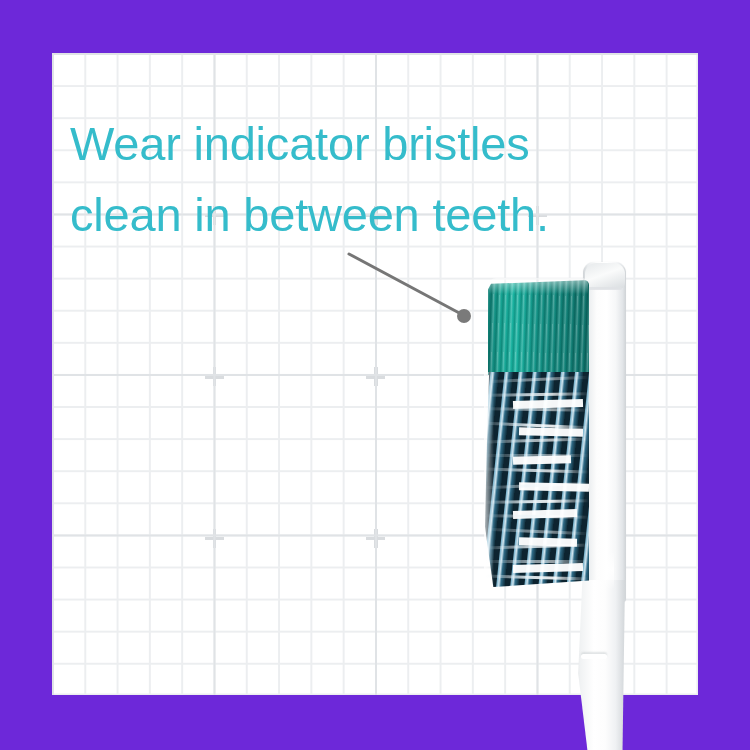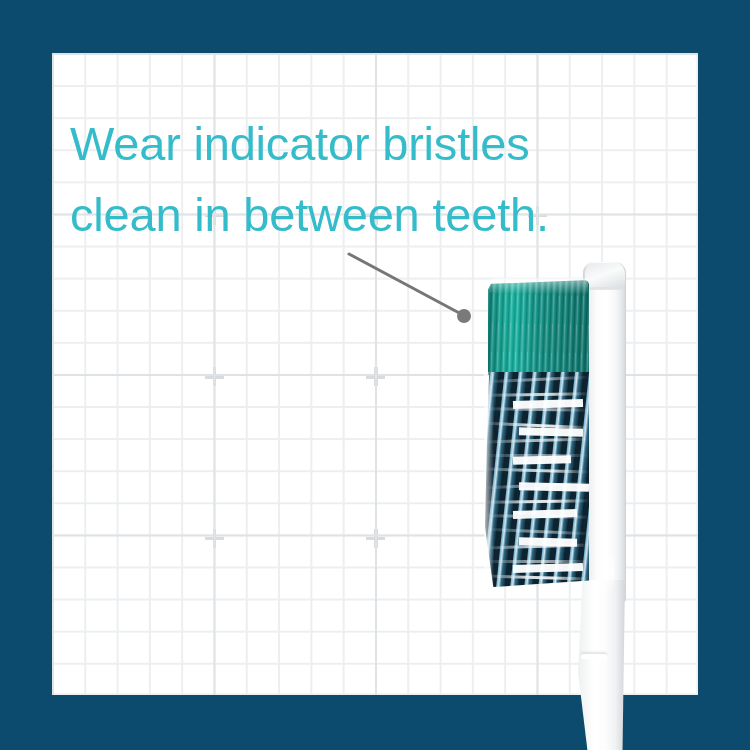--- a/index.html
+++ b/index.html
@@ -4,21 +4,21 @@
 <style>
   html, body {
     margin: 0;
     padding: 0;
     background: #ffffff;
   }
   #stage {
     position: relative;
     width: 750px;
     height: 750px;
-    background: #0c4a6e;
+    background: #6d28d9;
     overflow: hidden;
     font-family: "Liberation Sans", sans-serif;
   }
 
   
   #grid-area {
     position: absolute;
     left: 52px;
     top: 53px;
     width: 646px;

